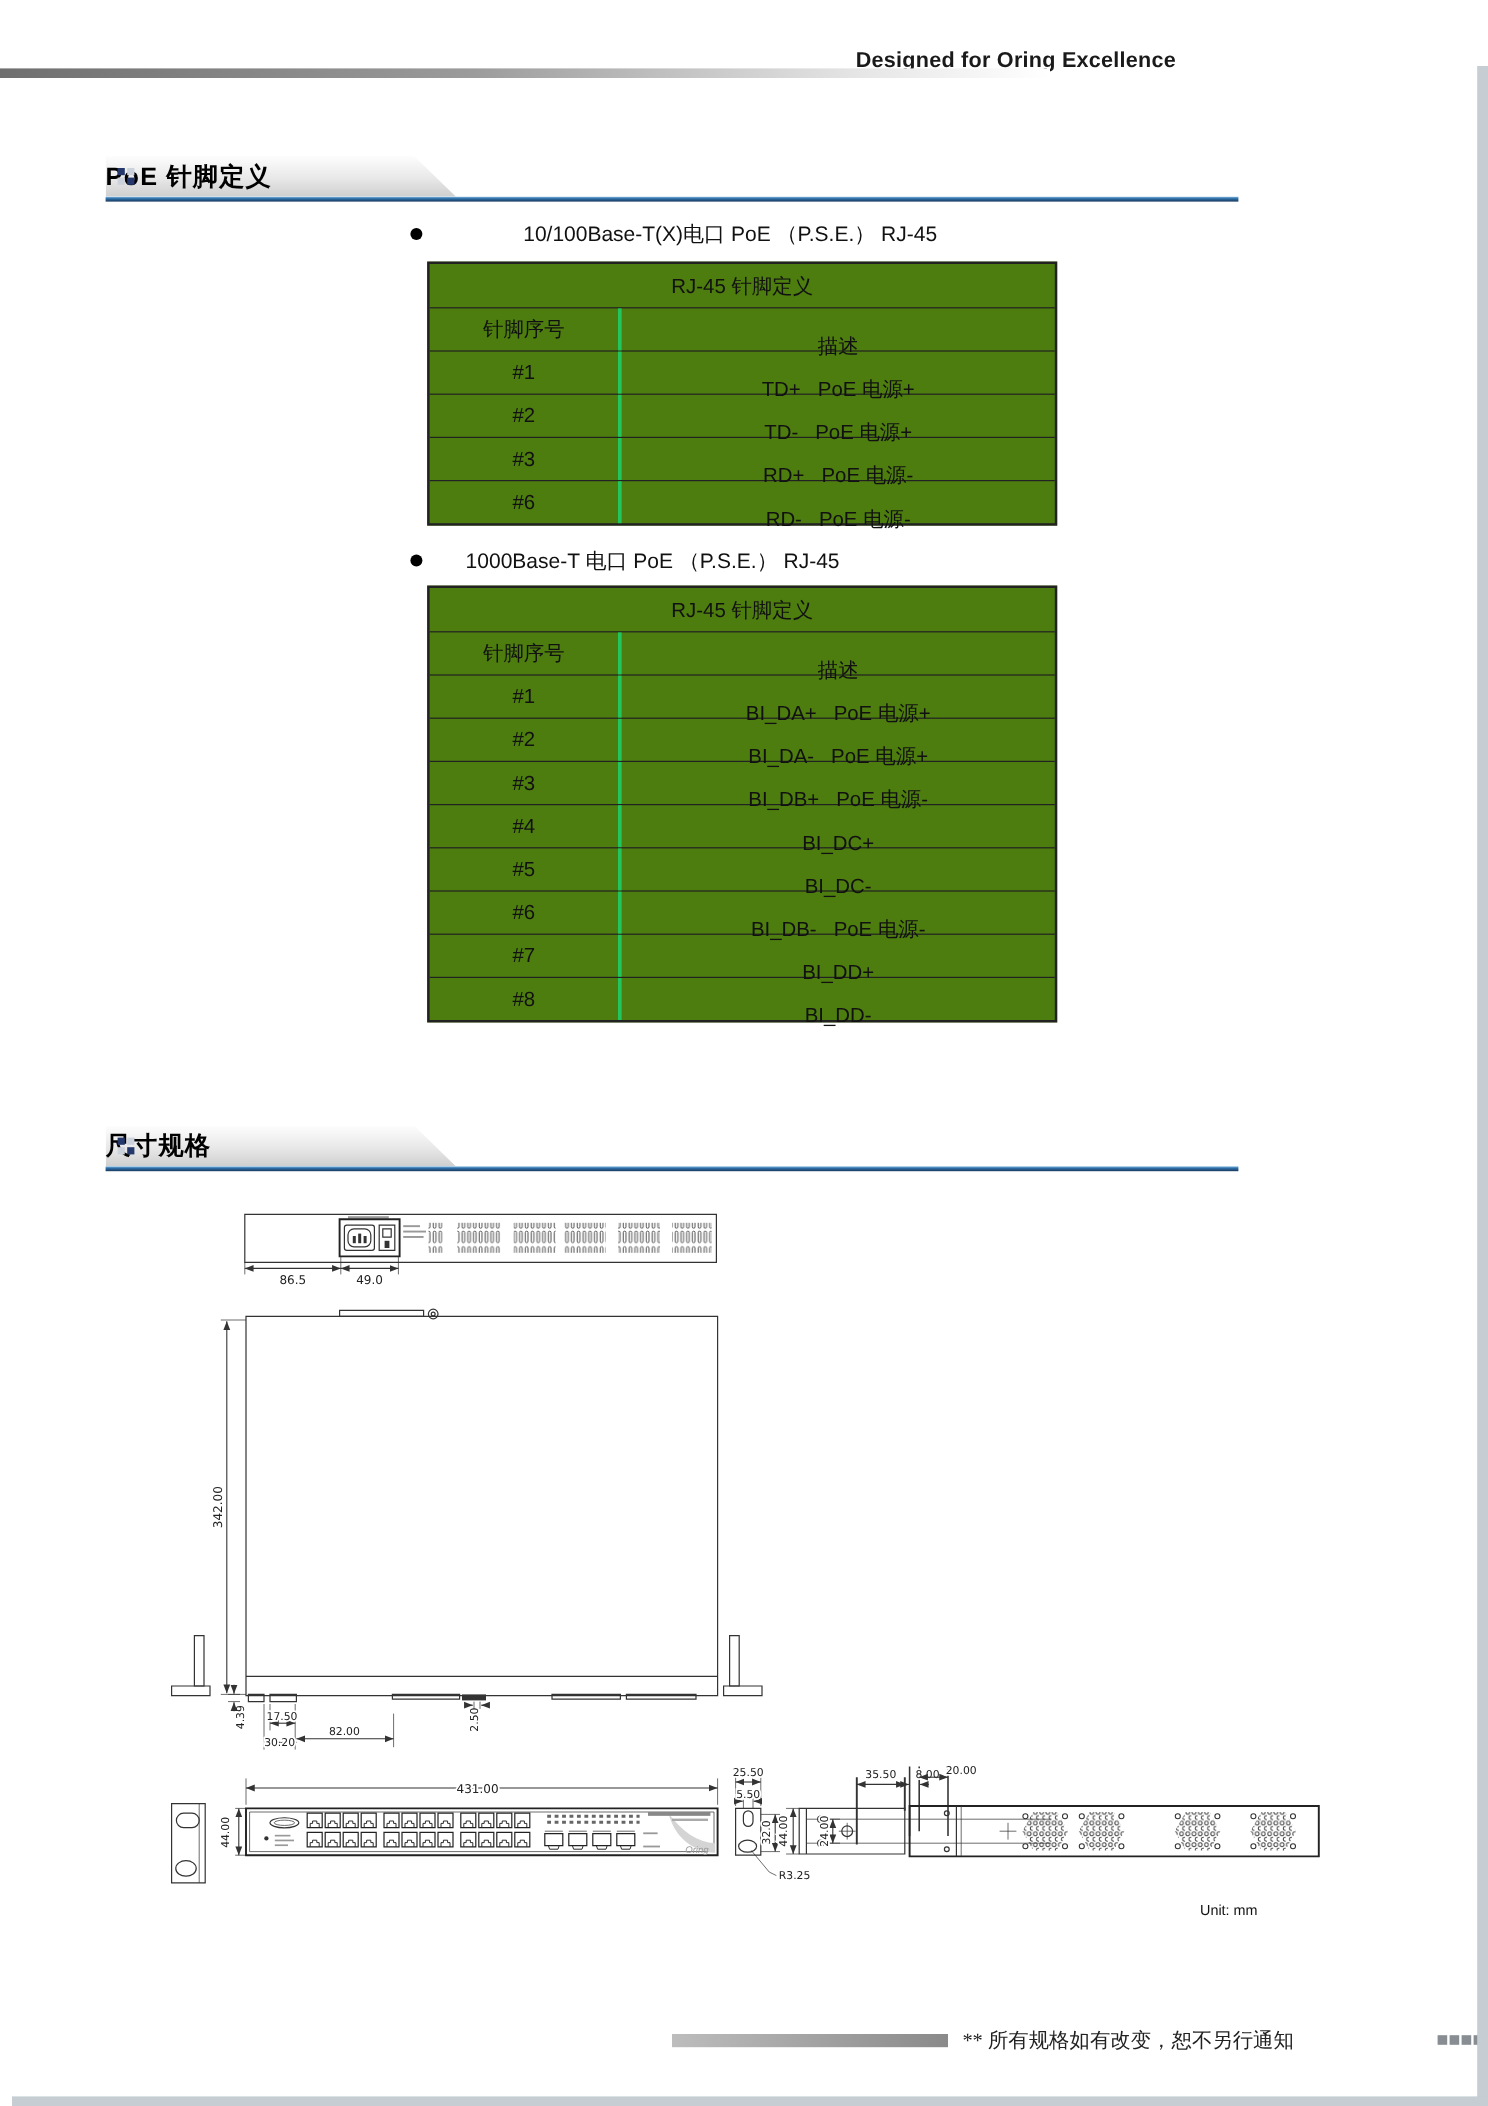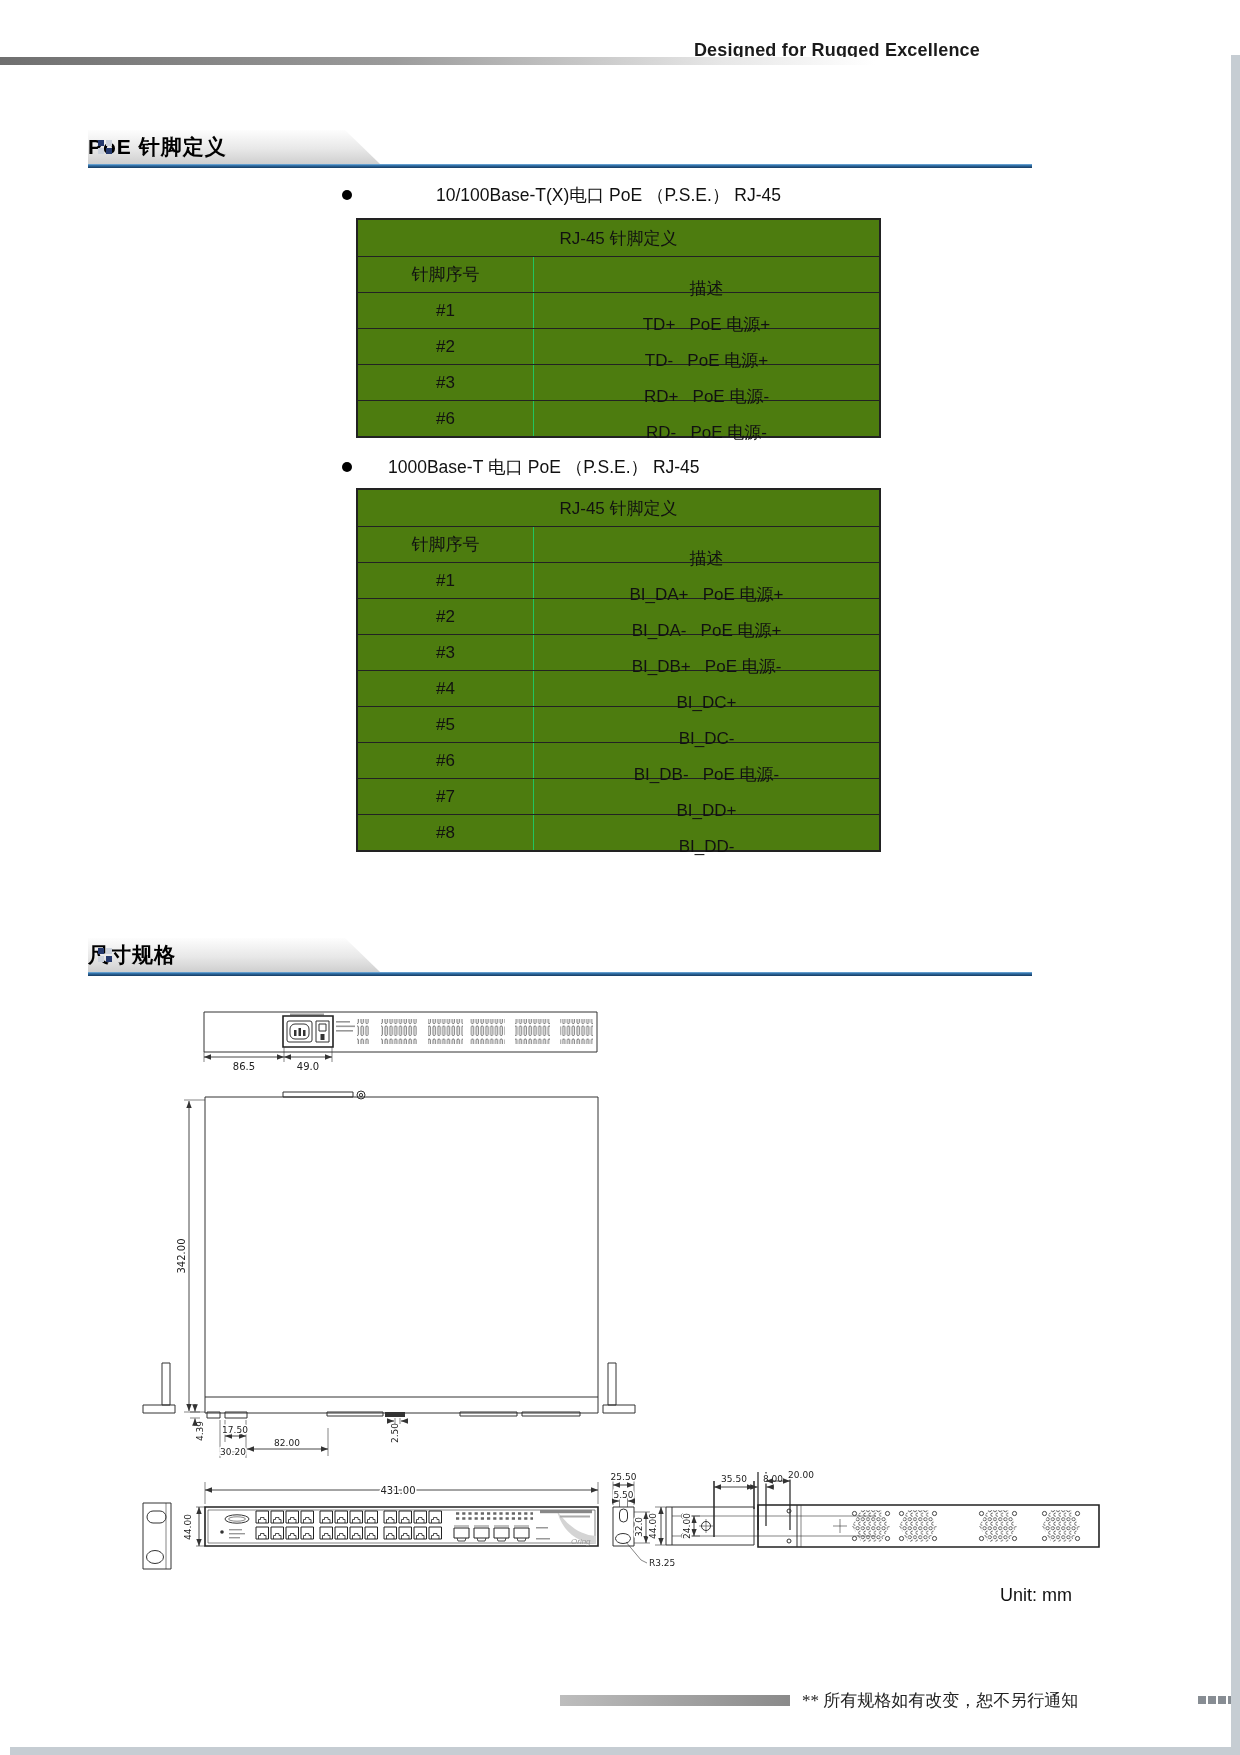--- a/index.html
+++ b/index.html
@@ -23,47 +23,47 @@
         background:linear-gradient(180deg,#7ab3e0 0%,#2e6da4 40%,#17395e 100%);}
   
   .bullet{position:absolute;left:342px;display:flex;align-items:center;font-size:17.5px;}
   .bullet .dot{width:10px;height:10px;border-radius:50%;background:#000;margin-right:36px;flex:0 0 auto;}
   
   .ptable{position:absolute;left:356px;width:521px;border:2px solid #222;background:#4d7c0f;}
   .tr{display:flex;height:36px;border-top:1px solid #222;box-sizing:border-box;}
   .tr.first{border-top:none;}
   .td{display:flex;align-items:center;justify-content:center;font-size:17px;color:#111;}
   .td.full{flex:1;}
-  .td.pin{width:176px;border-right:1px solid #22c55e;box-sizing:border-box;}
+  .td.pin{width:160px;border-right:3px solid #22c55e;box-sizing:border-box;}
   .td.desc{flex:1;white-space:pre;margin-top:28px;}
   
   .drawings{position:absolute;left:0;top:985px;width:1240px;height:700px;}
   .drawings *{vector-effect:non-scaling-stroke;}
   .ln{stroke:#333;stroke-width:1;fill:none;}
   .thin{stroke:#333;stroke-width:.6;fill:none;}
   .bold{stroke:#222;stroke-width:1.6;fill:none;}
   .dim{stroke:#333;stroke-width:.9;fill:none;}
   .dt{font:10px "DejaVu Sans",sans-serif;fill:#222;}
   .dts{font:9px "DejaVu Sans",sans-serif;fill:#222;}
   .wbg{paint-order:stroke;stroke:#fff;stroke-width:3px;}
-  .unit{position:absolute;left:1000px;top:1585px;font-size:18px;color:#111;}
+  .unit{position:absolute;left:1000px;top:1585px;font-size:12px;color:#111;}
   
   .ft-bar{position:absolute;left:560px;top:1695px;width:230px;height:11px;
           background:linear-gradient(90deg,#bdbdbd,#8a8a8a);}
   .ft-note{position:absolute;left:802px;top:1689px;font-size:17px;color:#222;
            font-family:"Liberation Serif",serif;}
   .ft-squares{position:absolute;left:1198px;top:1696px;display:flex;gap:2px;}
   .ft-squares span{width:8px;height:8px;background:#878d93;display:block;}
 </style>
 </head>
 <body>
 
 <div class="page">
 
-  <div class="slogan">Designed for Rugged Excellence</div>
+  <div class="slogan">Designed for Oring Excellence</div>
   <div class="hdr-bar"></div>
 
   <div class="banner" style="top:130px;">
     <svg class="ico" width="16" height="16">
       <rect x="1" y="1" width="6" height="6" fill="#24386c"></rect>
         <rect x="9" y="9" width="6" height="6" fill="#24386c"></rect>
       <rect x="9" y="1" width="6" height="6" fill="#ccd2dc"></rect>
         <rect x="1" y="9" width="6" height="6" fill="#ccd2dc"></rect>
     </svg>
     <span class="ttl">PoE 针脚定义</span>

